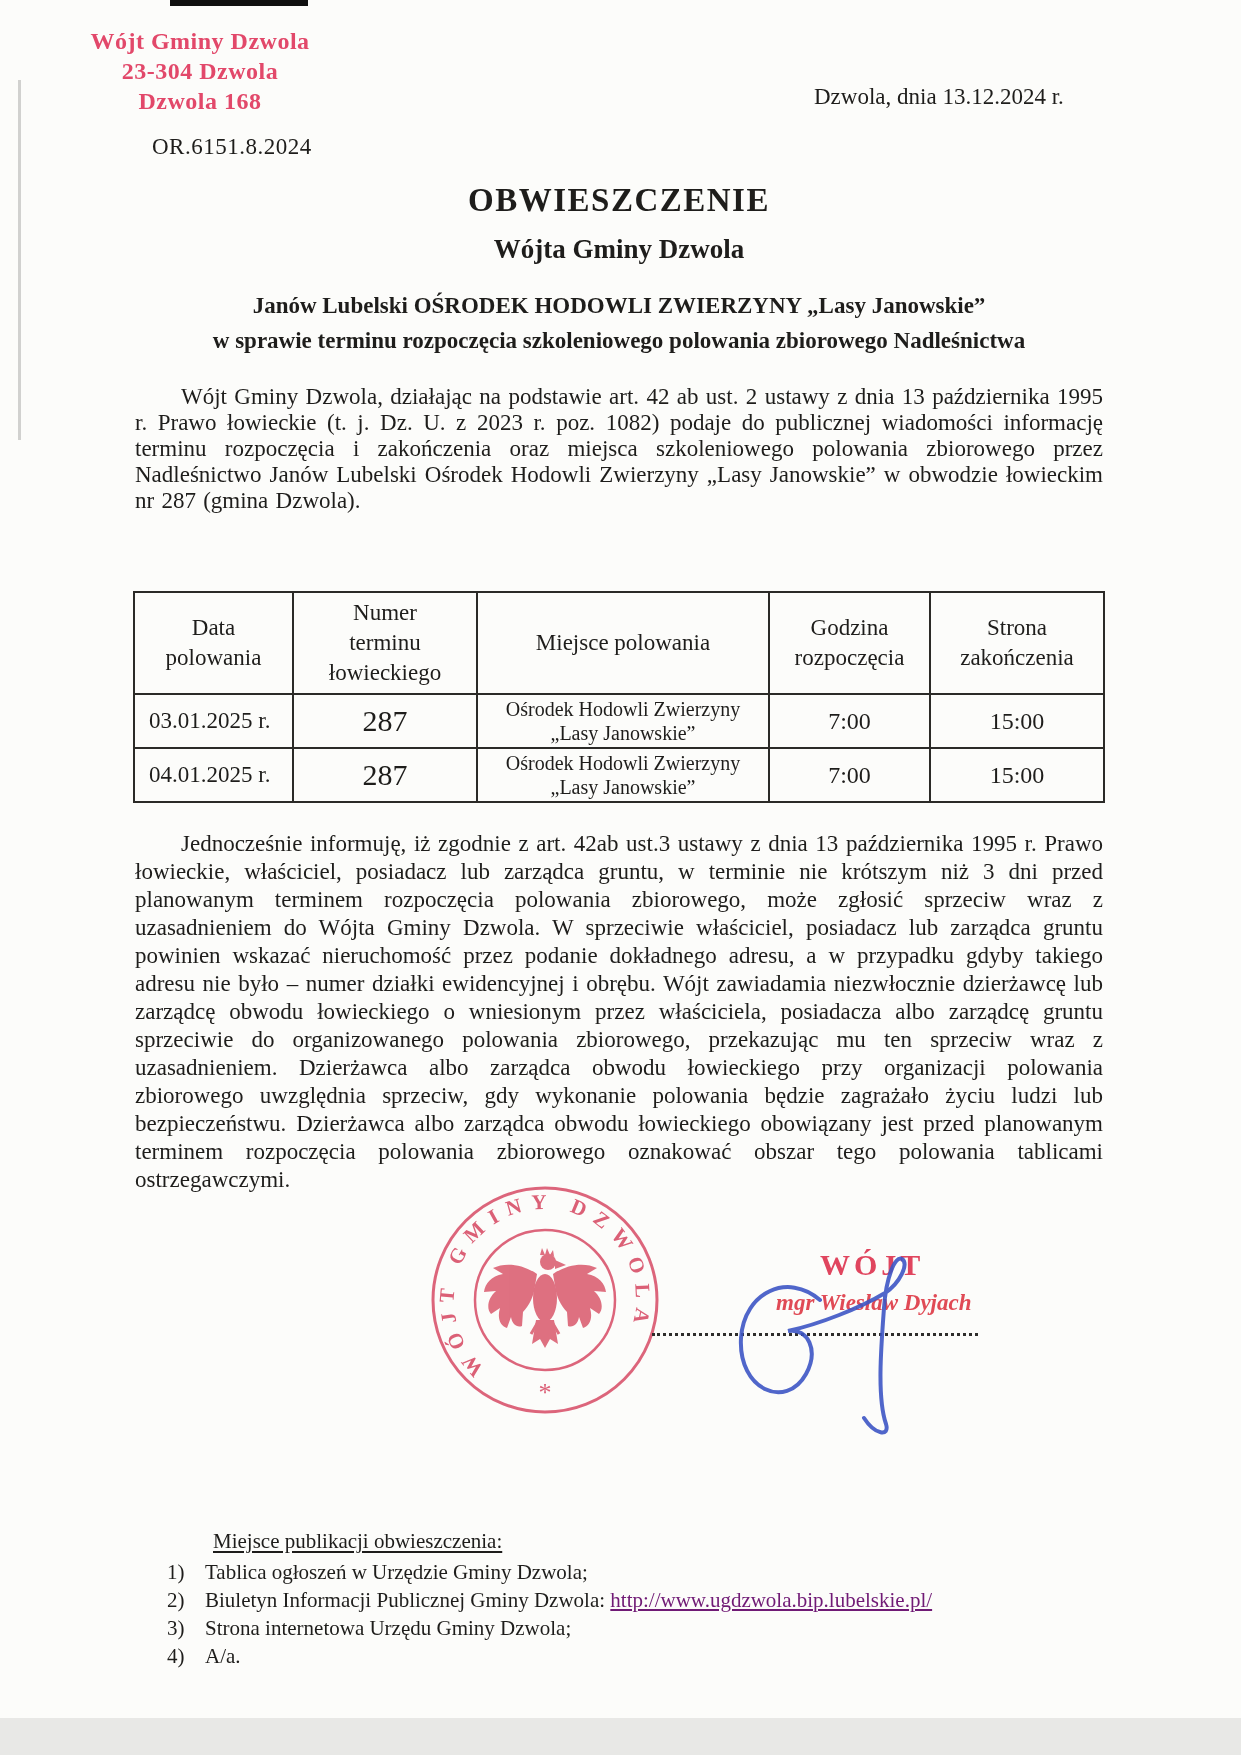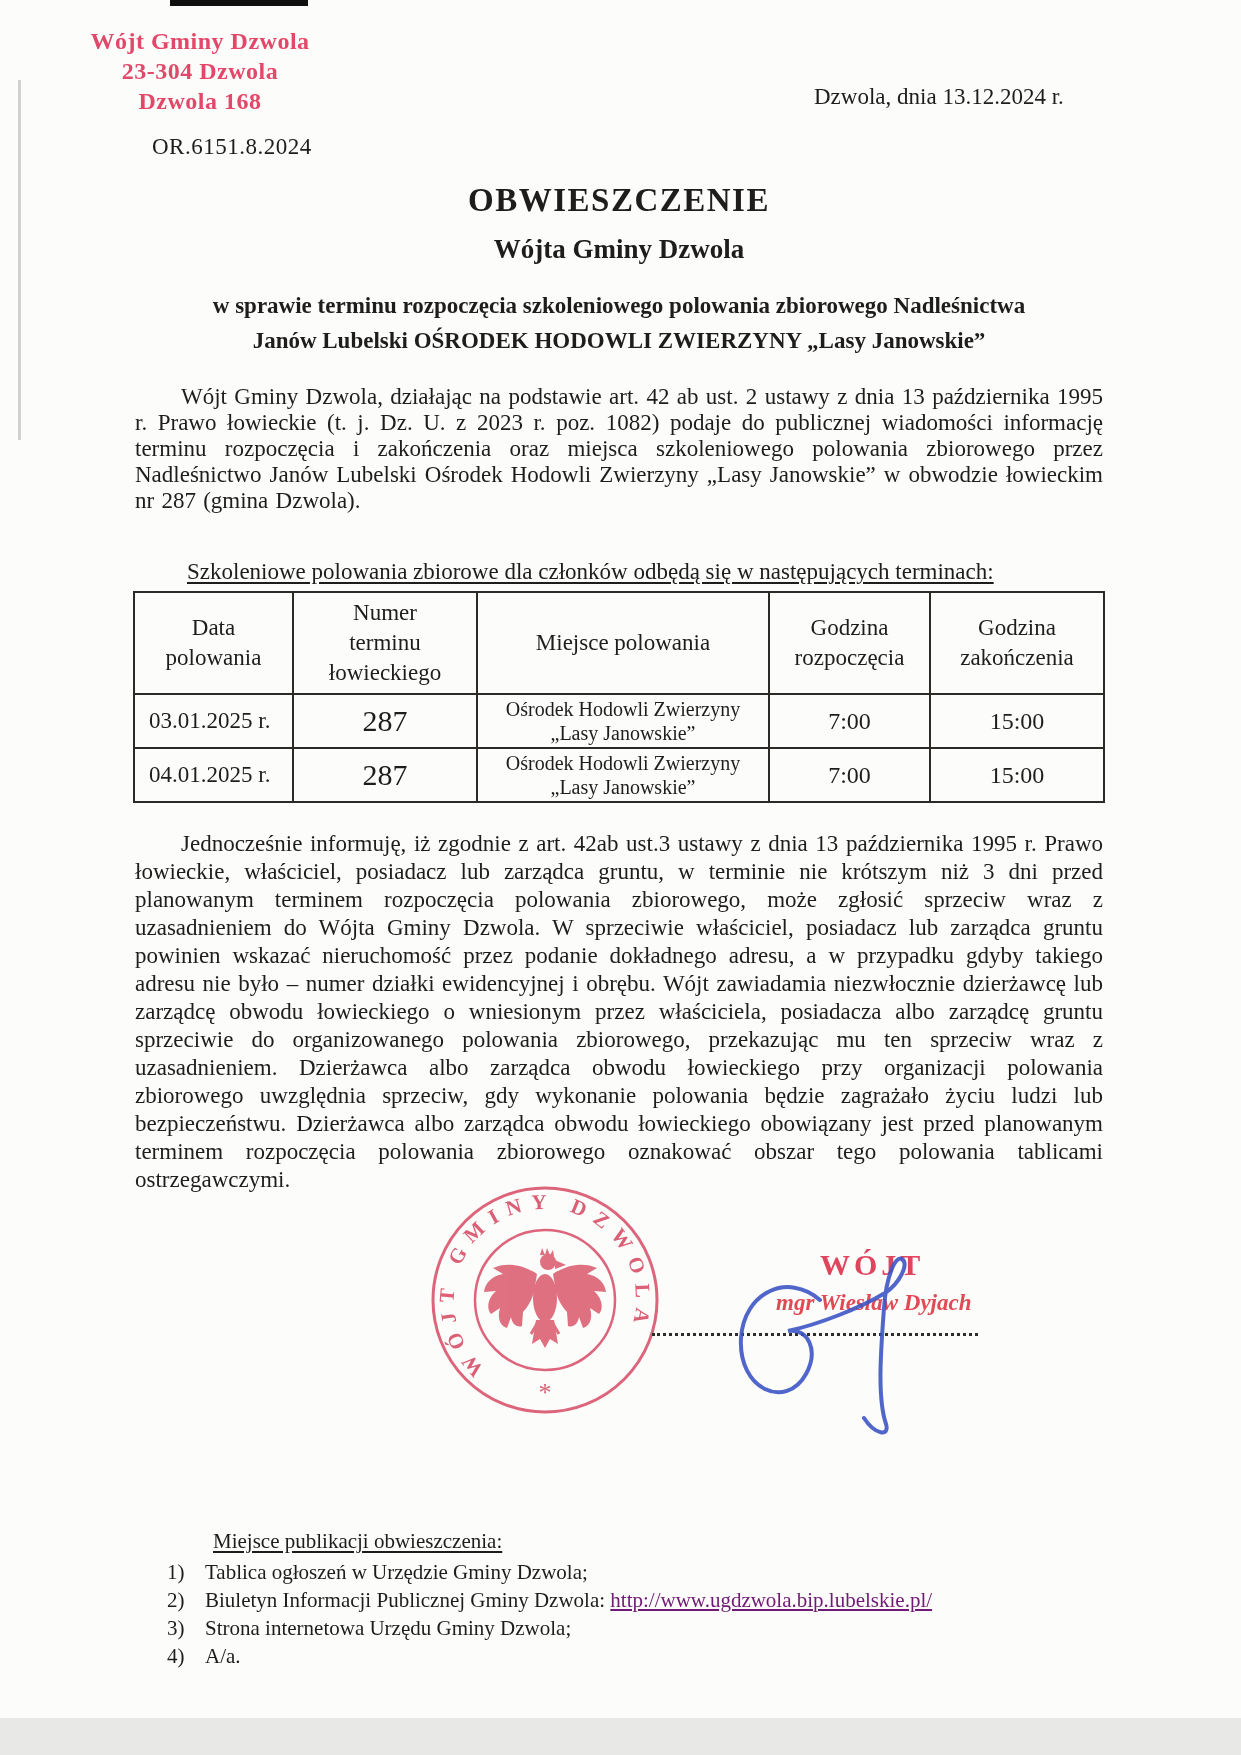--- a/index.html
+++ b/index.html
@@ -75,44 +75,43 @@
     <div>Dzwola 168</div>
   </div>
 
   <div class="abs doc-date">Dzwola, dnia 13.12.2024 r.</div>
   <div class="abs ref-number">OR.6151.8.2024</div>
 
   <div class="abs doc-title">OBWIESZCZENIE</div>
   <div class="abs doc-subtitle">Wójta Gminy Dzwola</div>
 
   <div class="abs subject">
+    <div>Janów Lubelski OŚRODEK HODOWLI ZWIERZYNY „Lasy Janowskie”</div>
     <div>w sprawie terminu rozpoczęcia szkoleniowego polowania zbiorowego Nadleśnictwa</div>
-    <div>Janów Lubelski OŚRODEK HODOWLI ZWIERZYNY „Lasy Janowskie”</div>
   </div>
 
   <div class="abs para para1">Wójt Gminy Dzwola, działając na podstawie art. 42 ab ust. 2 ustawy z dnia 13 października 1995 r. Prawo łowieckie (t. j. Dz. U. z 2023 r. poz. 1082) podaje do publicznej wiadomości informację terminu rozpoczęcia i zakończenia oraz miejsca szkoleniowego polowania zbiorowego przez Nadleśnictwo Janów Lubelski Ośrodek Hodowli Zwierzyny „Lasy Janowskie” w obwodzie łowieckim nr 287 (gmina Dzwola).</div>
 
-  <div class="abs table-caption">Szkoleniowe polowania zbiorowe dla członków odbędą się w następujących terminach:</div>
 
   <div class="abs sched-table">
     <table>
       <colgroup>
         <col style="width:159px">
           <col style="width:184px">
           <col style="width:292px">
         <col style="width:161px">
           <col style="width:174px">
       </colgroup>
       <tbody>
           <tr>
         <th><span class="th-inner th-narrow">Data polowania</span></th>
         <th><span class="th-inner th-narrow">Numer terminu łowieckiego</span></th>
         <th><span class="th-inner">Miejsce polowania</span></th>
         <th><span class="th-inner th-narrow">Godzina rozpoczęcia</span></th>
-        <th><span class="th-inner th-narrow">Godzina zakończenia</span></th>
+        <th><span class="th-inner th-narrow">Strona zakończenia</span></th>
       </tr>
       <tr>
         <td class="cell-date">03.01.2025 r.</td>
         <td>287</td>
         <td class="cell-place">
           <div>Ośrodek Hodowli Zwierzyny</div>
           <div>„Lasy Janowskie”</div>
         </td>
         <td class="cell-time">7:00</td>
         <td class="cell-time">15:00</td>

